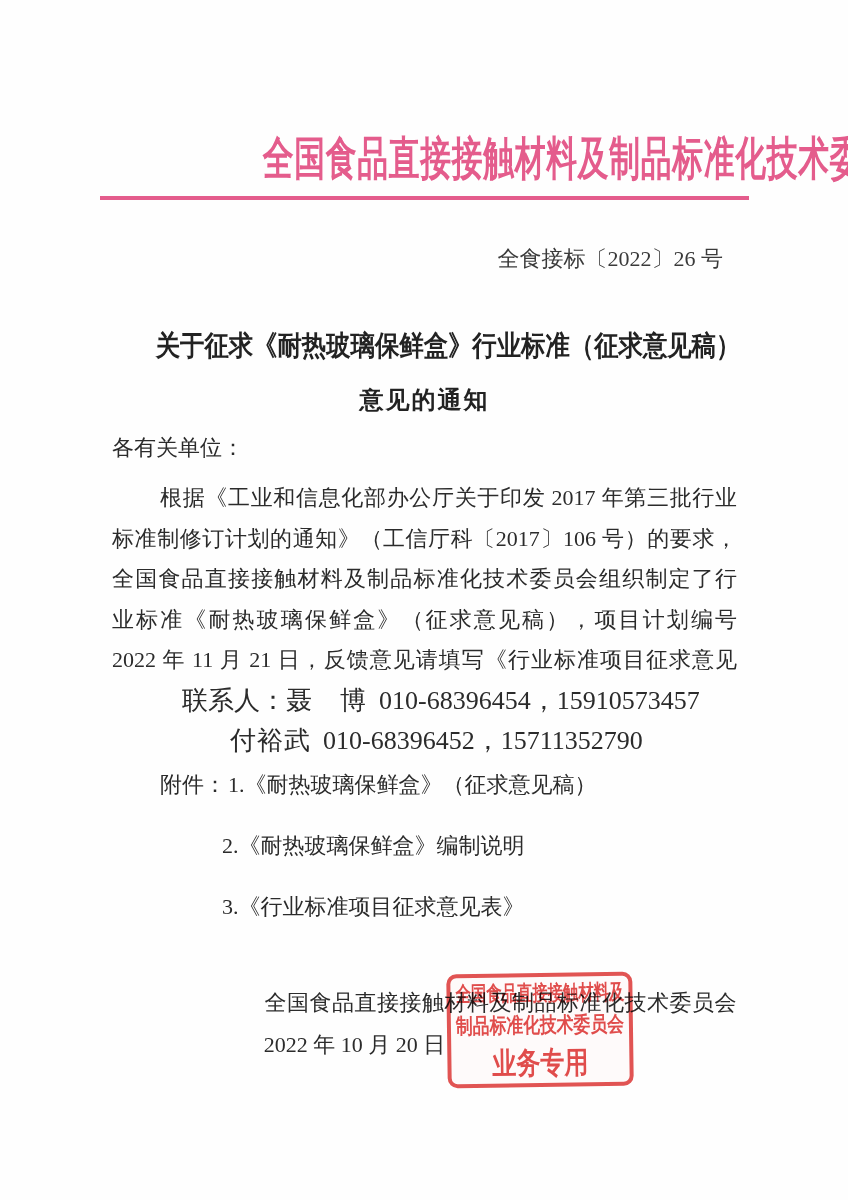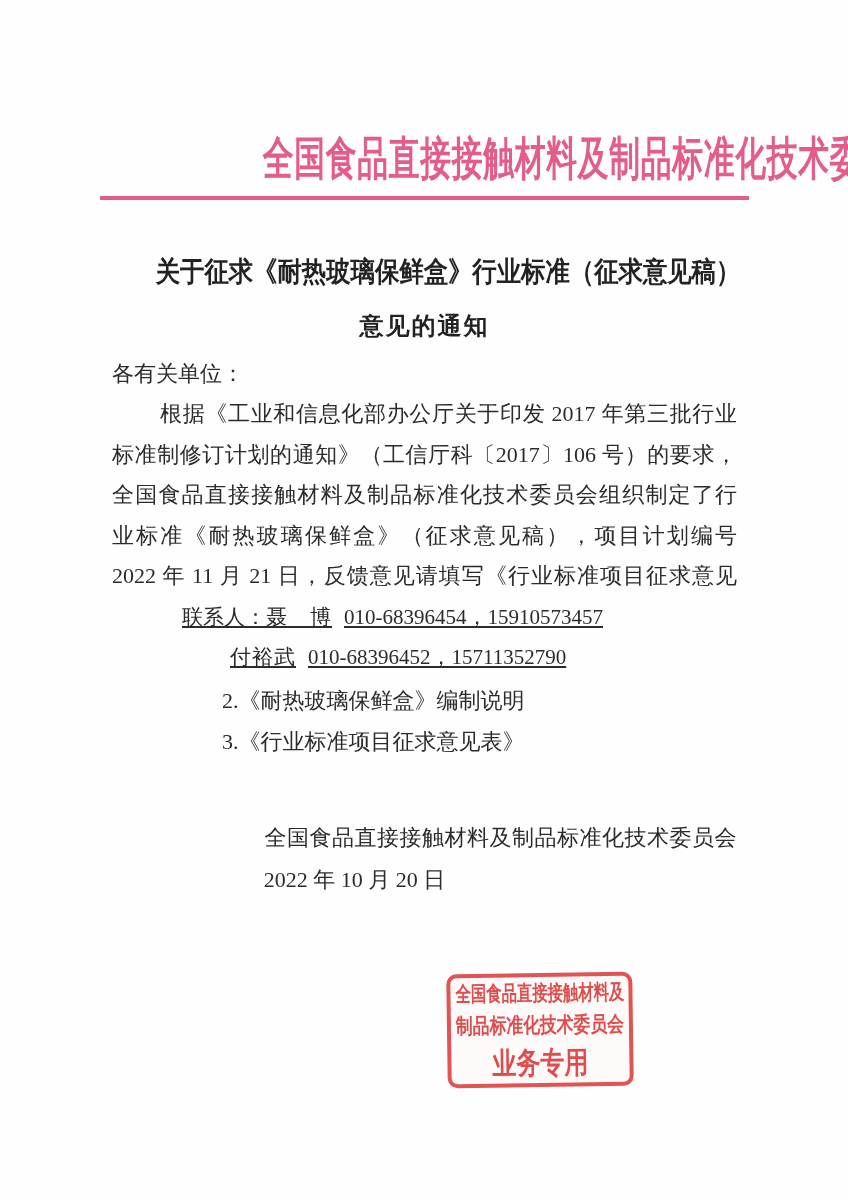--- a/index.html
+++ b/index.html
@@ -66,49 +66,49 @@
     transform-origin: center;
   }
   .doc-title .t2 {
     margin-top: 14px;
     font-size: 24px;
     line-height: 40px;
     letter-spacing: 2px;
   }
 
   
-  .body-text { font-size: 22px; }
+  .body-text { margin-top: 10px; font-size: 22px; }
   .line {
     line-height: 40.5px;
     text-align: justify;
     text-align-last: justify;
     color: #2b2b2b;
   }
   .line.indent { padding-left: 48px; }
   .line.plain { text-align: left; text-align-last: left; }
 
   .salutation {
     font-size: 22px;
     line-height: 40px;
     margin-top: 8px;
     color: #2b2b2b;
   }
 
   
-  .contact-row { font-size: 21px; line-height: 40.5px; white-space: nowrap; text-decoration: underline; }
+  .contact-row { font-size: 26px; line-height: 40.5px; white-space: nowrap; }
   .contact-row.first { padding-left: 70px; }
   .contact-row.second { padding-left: 118px; }
   .contact-name { letter-spacing: 1px; }
   .contact-phones { margin-left: 12px; }
 
   
   .attachments { margin-top: 2px; font-size: 22px; }
   .attach-row { line-height: 41px; white-space: nowrap; }
   .attach-row.head { padding-left: 48px; }
-  .attach-row.rest { padding-left: 110px; }
+  .attach-row.rest { padding-left: 110px; margin-top: 20px; }
   .attach-label { margin-right: 2px; }
 
   
   .signature { margin-top: 56px; font-size: 22px; }
   .sig-org {
     text-align: right;
     line-height: 40px;
     white-space: nowrap;
     letter-spacing: 0.5px;
   }
@@ -158,20 +158,21 @@
 <body>
 
 <div class="page">
   <div class="content">
 
     <div class="letterhead">
       <span class="org">全国食品直接接触材料及制品标准化技术委员会</span>
     </div>
     <div class="letterhead-rule"></div>
 
+    <div class="doc-number">全食接标〔2022〕26 号</div>
 
     <div class="doc-title">
       <span class="t1">关于征求《耐热玻璃保鲜盒》行业标准（征求意见稿）</span>
       <div class="t2">意见的通知</div>
     </div>
 
     <div class="salutation">各有关单位：</div>
 
     <div class="body-text">
       <div class="line indent">根据《工业和信息化部办公厅关于印发 2017 年第三批行业</div>
@@ -182,20 +183,23 @@
 
       <div class="contact-row first">
         <span class="contact-label">联系人：</span><span class="contact-name">聂　博</span><span class="contact-phones">010-68396454，15910573457</span>
       </div>
       <div class="contact-row second">
         <span class="contact-name">付裕武</span><span class="contact-phones">010-68396452，15711352790</span>
       </div>
     </div>
 
     <div class="attachments">
+      <div class="attach-row head">
+        <span class="attach-label">附件：</span><span>1.《耐热玻璃保鲜盒》（征求意见稿）</span>
+      </div>
       <div class="attach-row rest">
         <span>2.《耐热玻璃保鲜盒》编制说明</span>
       </div>
       <div class="attach-row rest">
         <span>3.《行业标准项目征求意见表》</span>
       </div>
     </div>
 
     <div class="signature">
       <div class="sig-org">全国食品直接接触材料及制品标准化技术委员会</div>

